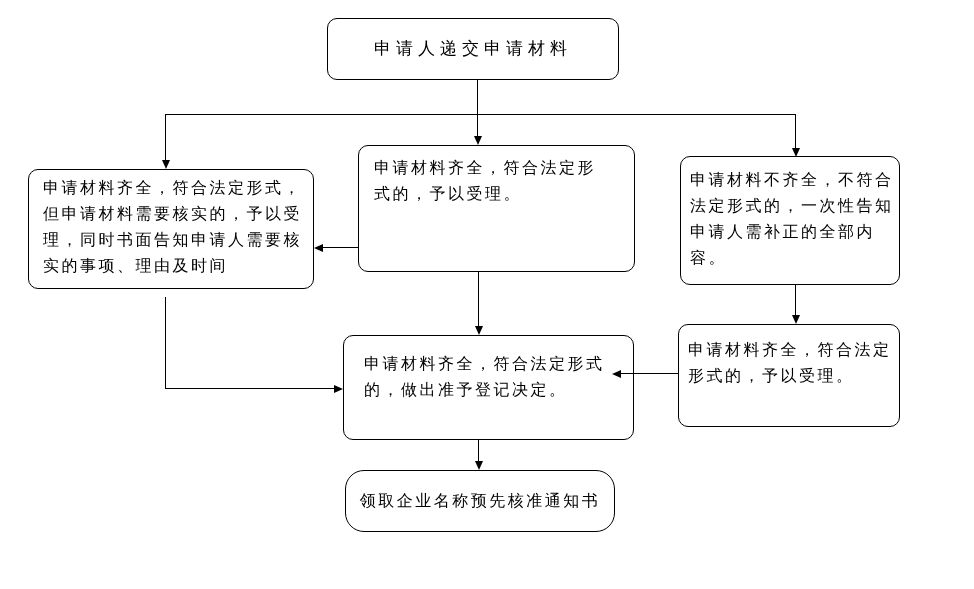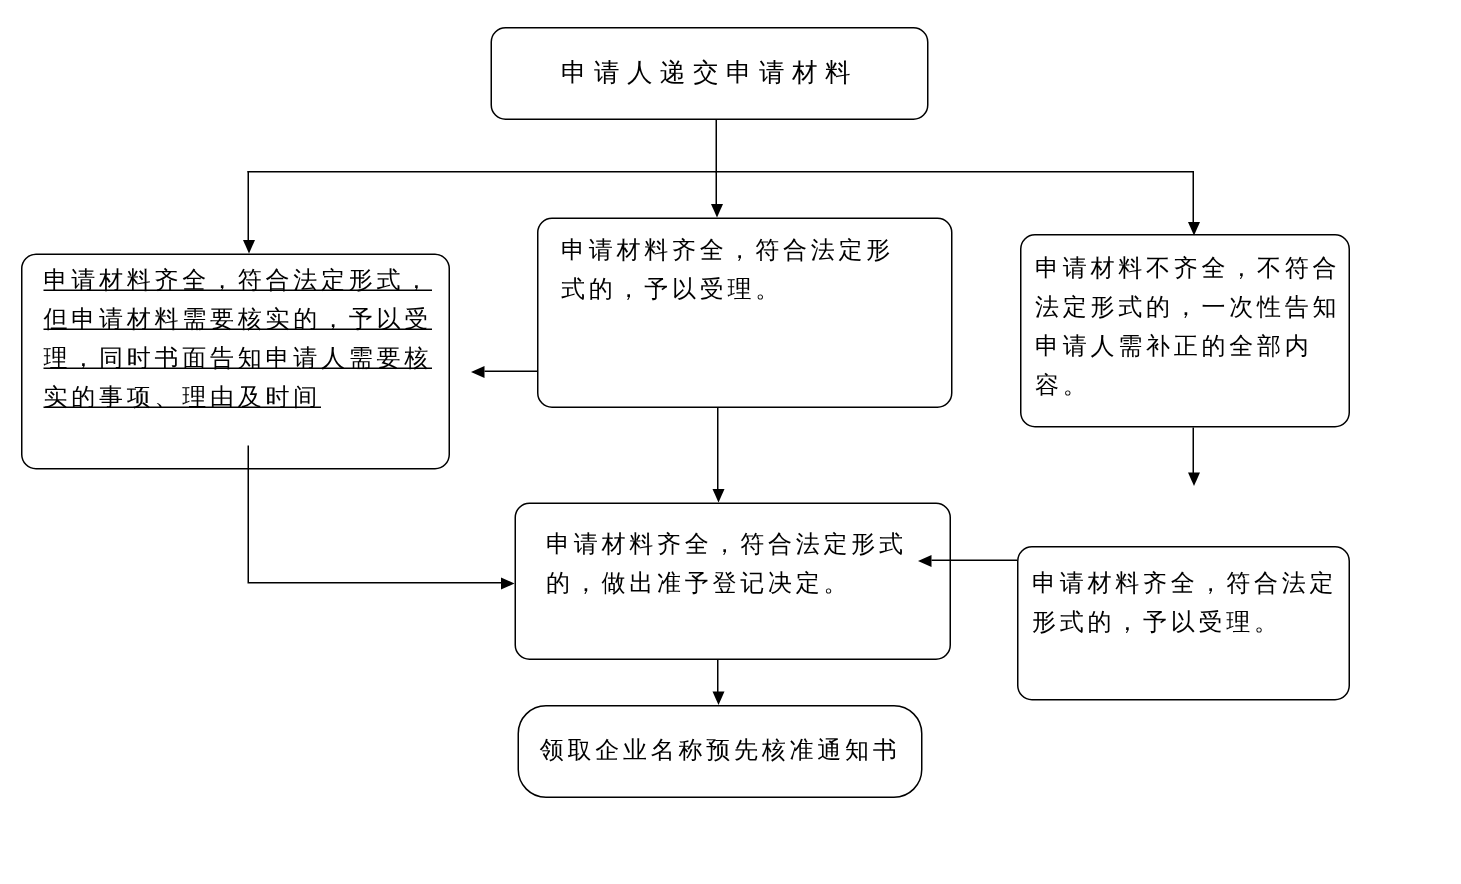--- a/index.html
+++ b/index.html
@@ -59,34 +59,34 @@
     border-left: 9px solid #000000;
   }
 </style>
 </head>
 <body>
 
 <div class="canvas">
 
   <div class="node centered title-size" style="left:327px; top:18px; width:292px; height:62px;">申请人递交申请材料</div>
 
-  <div class="node" style="left:14px; top:169px; width:286px; height:144px; padding:5px 0 0 14px;text-decoration:underline;">申请材料齐全，符合法定形式，
+  <div class="node" style="left:28px; top:169px; width:286px; height:120px; padding:5px 0 0 14px;">申请材料齐全，符合法定形式，
 但申请材料需要核实的，予以受
 理，同时书面告知申请人需要核
 实的事项、理由及时间</div>
 
   <div class="node" style="left:358px; top:145px; width:277px; height:127px; padding:9px 0 0 15px;">申请材料齐全，符合法定形
 式的，予以受理。</div>
 
   <div class="node" style="left:680px; top:156px; width:220px; height:129px; padding:10px 0 17px 9px;">申请材料不齐全，不符合
 法定形式的，一次性告知
 申请人需补正的全部内
 容。</div>
 
-  <div class="node" style="left:678px; top:324px; width:222px; height:103px; padding:12px 0 0 9px;margin-top:40px;">申请材料齐全，符合法定
+  <div class="node" style="left:678px; top:324px; width:222px; height:103px; padding:12px 0 0 9px;">申请材料齐全，符合法定
 形式的，予以受理。</div>
 
   <div class="node" style="left:343px; top:335px; width:291px; height:105px; padding:15px 0 0 20px;">申请材料齐全，符合法定形式
 的，做出准予登记决定。</div>
 
   <div class="node centered" style="left:345px; top:470px; width:270px; height:62px;border-radius:19px;">领取企业名称预先核准通知书</div>
 
   <div class="line" style="left:477px; top:80px; width:1px; height:35px;"></div>
   <div class="line" style="left:165px; top:114px; width:631px; height:1px;"></div>
 

